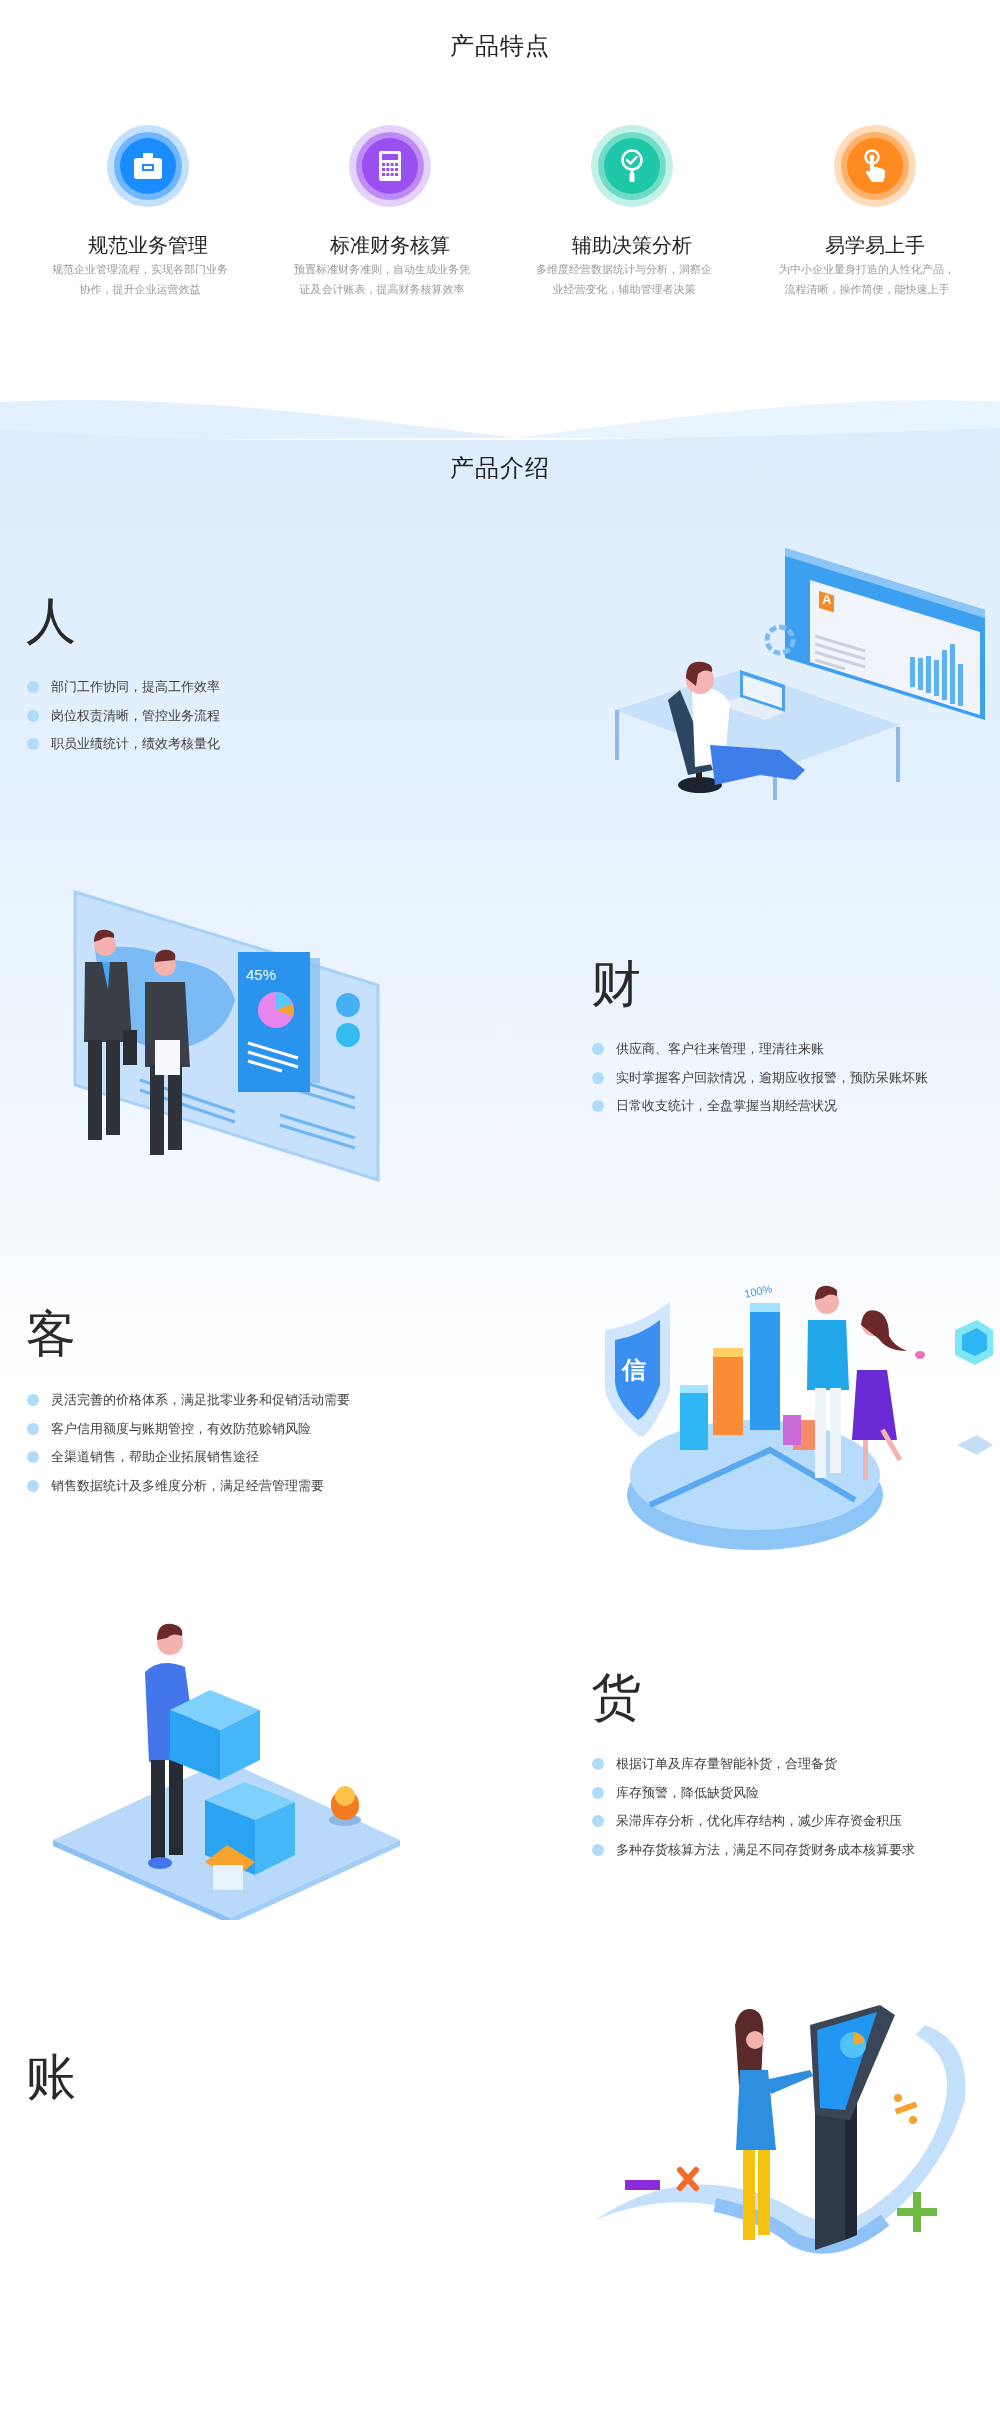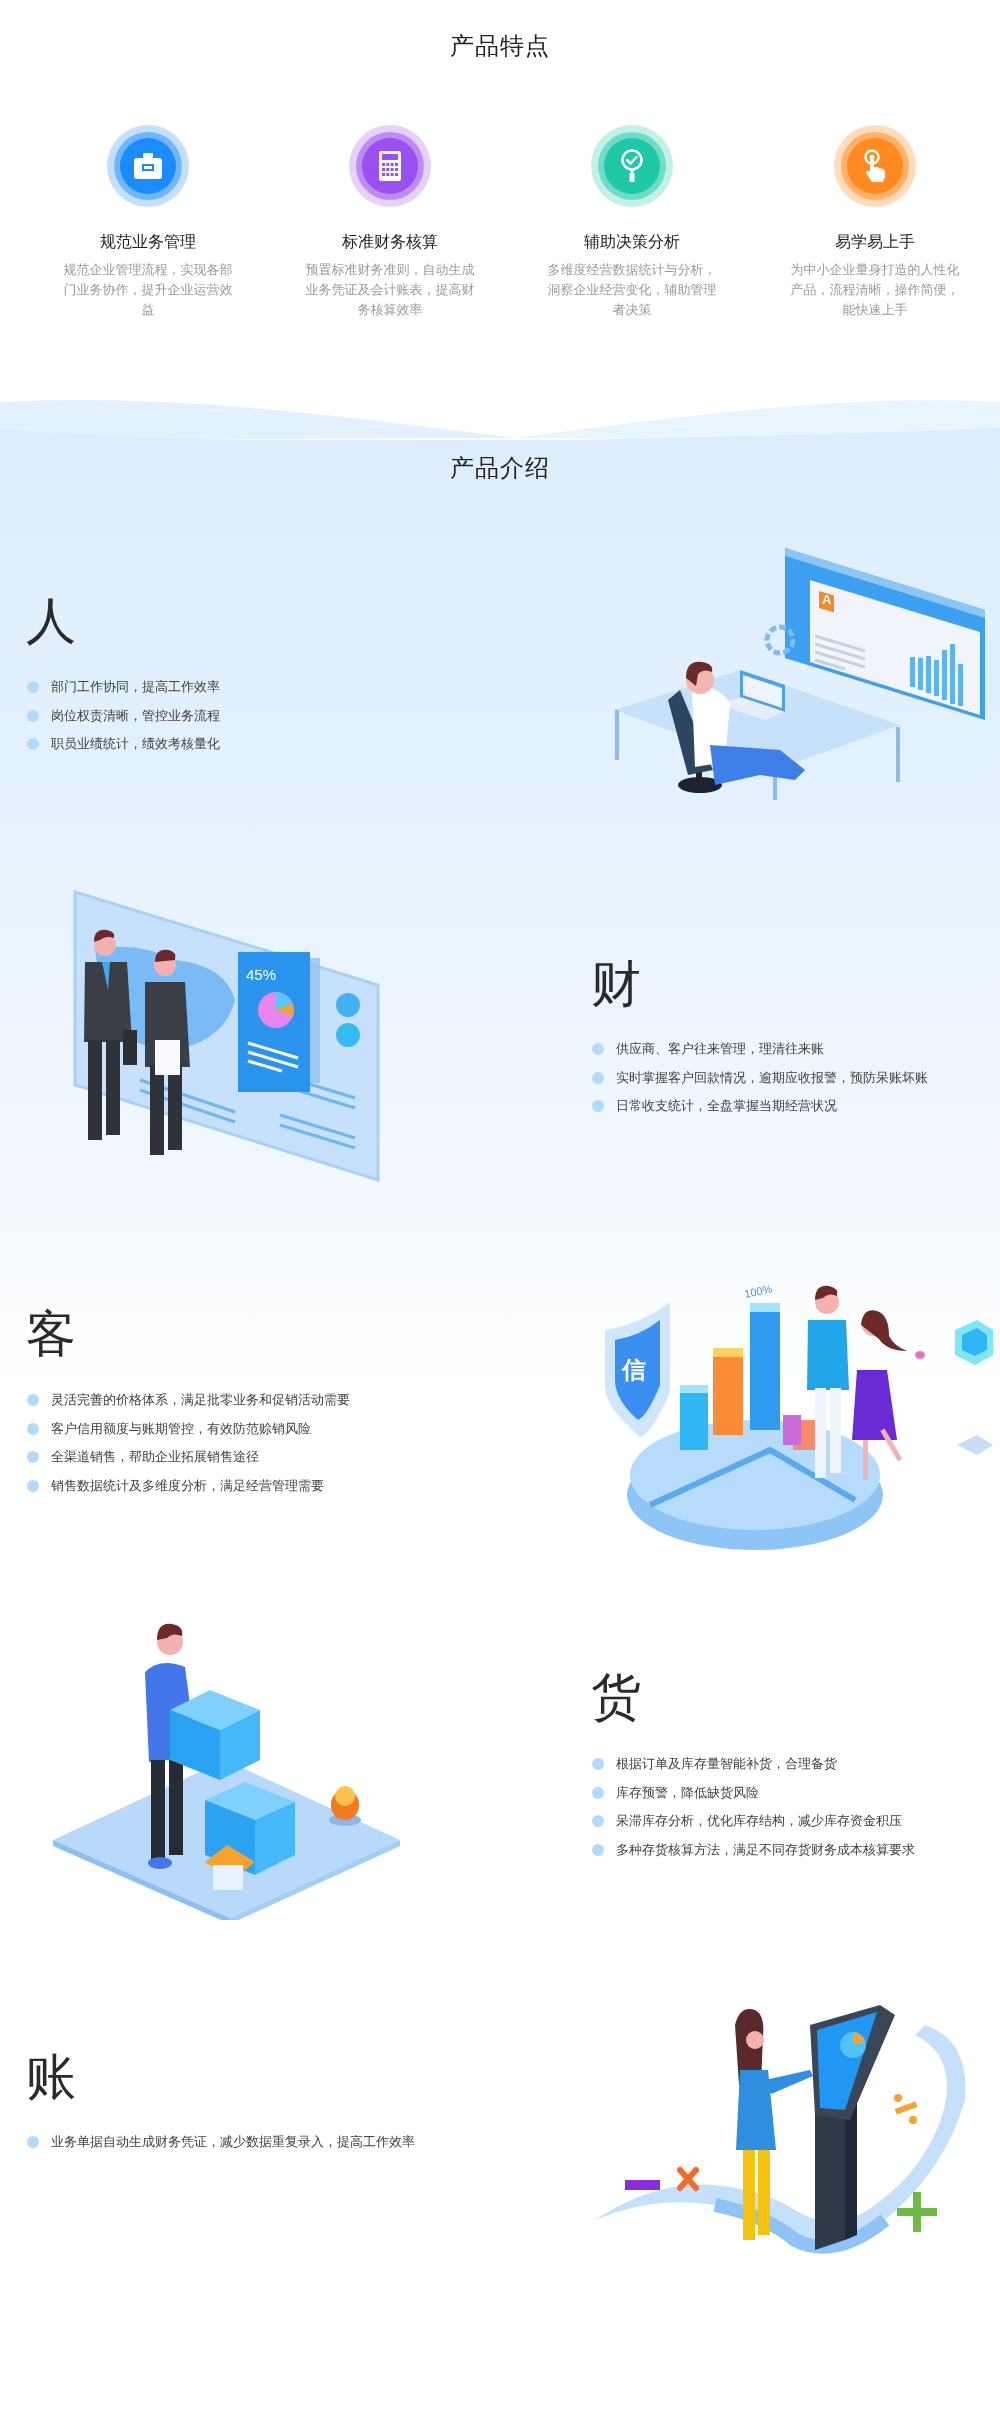--- a/index.html
+++ b/index.html
@@ -13,22 +13,22 @@
   }
   .feature {
     position: absolute; width: 200px; text-align: center;
   }
   .feature-icon {
     position: absolute; width: 82px; height: 82px; border-radius: 50%;
     left: 59px; top: 0;
   }
   .feature-icon .ring2 { position: absolute; left: 7px; top: 7px; width: 68px; height: 68px; border-radius: 50%; }
   .feature-icon .core { position: absolute; left: 13px; top: 13px; width: 56px; height: 56px; border-radius: 50%; display: flex; align-items: center; justify-content: center; }
-  .feature-title { position: absolute; top: 107px; left: 0; width: 200px; font-size: 16px; color: #222; }
-  .feature-desc { position: absolute; top: 135px; left: 10px; width: 180px; font-size: 13px; line-height: 20px; color: #9a9a9a; }
+  .feature-title { position: absolute; top: 107px; left: 0; width: 200px; font-size: 20px; color: #222; }
+  .feature-desc { position: absolute; top: 135px; left: 2px; width: 180px; font-size: 11px; line-height: 20px; color: #9a9a9a; }
 
   
   .intro-bg {
     position: absolute; left: 0; top: 388px; width: 1000px; height: 1000px;
     background: linear-gradient(to bottom, #dcedfd 0%, #e4f1fd 40%, #f3f8fe 80%, #ffffff 100%);
   }
   .wave { position: absolute; left: 0; top: 380px; width: 1000px; height: 60px; }
 
   
   .big-char { position: absolute; font-size: 50px; line-height: 54px; color: #2a2a2a; font-weight: normal; }
@@ -310,21 +310,20 @@
     <li><span class="dot"></span><span>根据订单及库存量智能补货，合理备货</span></li>
     <li><span class="dot"></span><span>库存预警，降低缺货风险</span></li>
     <li><span class="dot"></span><span>呆滞库存分析，优化库存结构，减少库存资金积压</span></li>
     <li><span class="dot"></span><span>多种存货核算方法，满足不同存货财务成本核算要求</span></li>
   </ul>
 </div>
 
 <div>
   <div class="big-char" style="left:26px; top:2050px;">账</div>
   <ul class="bullets" style="left:27px; top:2132px;">
-    <li><span class="dot"></span><span>业务单据自动生成财务凭证，减少数据重复录入，提高工作效率</span></li>
   </ul>
   <svg class="illus" style="left:595px; top:2000px;" width="400" height="260" viewBox="0 0 400 260">
 
     <path d="M0 220 q60 -25 120 -15 q50 10 80 35 q40 20 90 -20 q60 -50 80 -120 q5 -60 -40 -75 l-10 10 q40 20 30 70 q-15 60 -70 100 q-40 30 -80 5 q-30 -20 -80 -25 q-60 -5 -120 35 z" fill="#c5e0fb"></path>
     <path d="M120 205 q50 10 80 35 q40 20 90 -20" fill="none" stroke="#8fc2f6" stroke-width="14"></path>
 
     <polygon points="220,70 250,55 250,240 220,250" fill="#2f3a48"></polygon>
     <polygon points="250,55 262,62 262,235 250,240" fill="#1f2834"></polygon>
     <polygon points="215,25 285,5 300,15 255,120 220,115" fill="#3a4656"></polygon>
     <polygon points="222,30 282,12 250,110 225,108" fill="#2196f3"></polygon>

